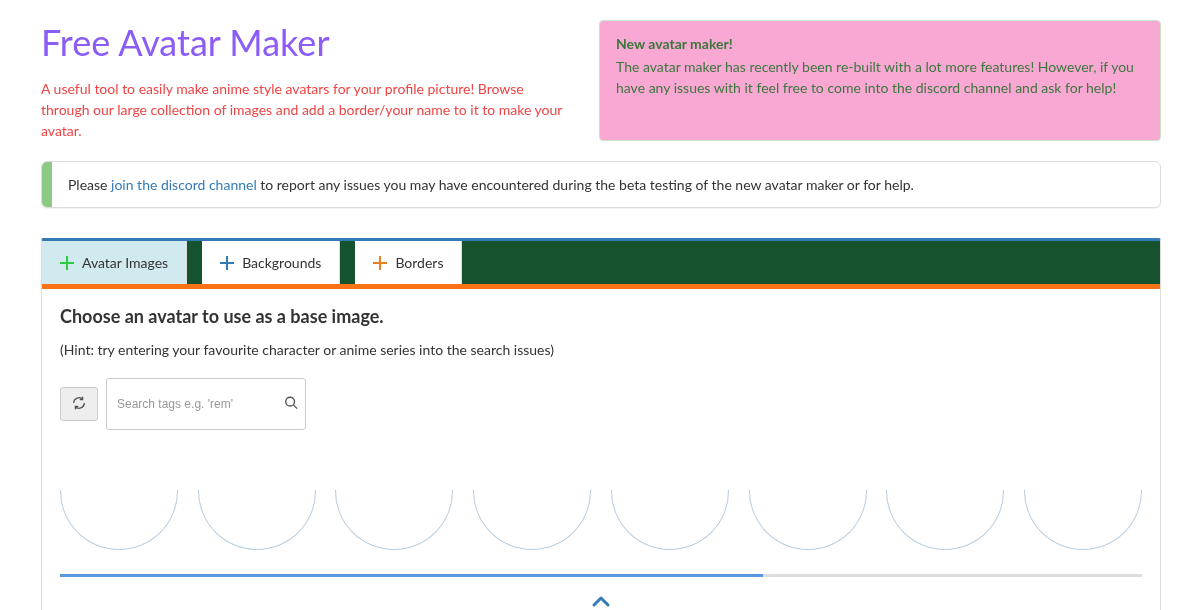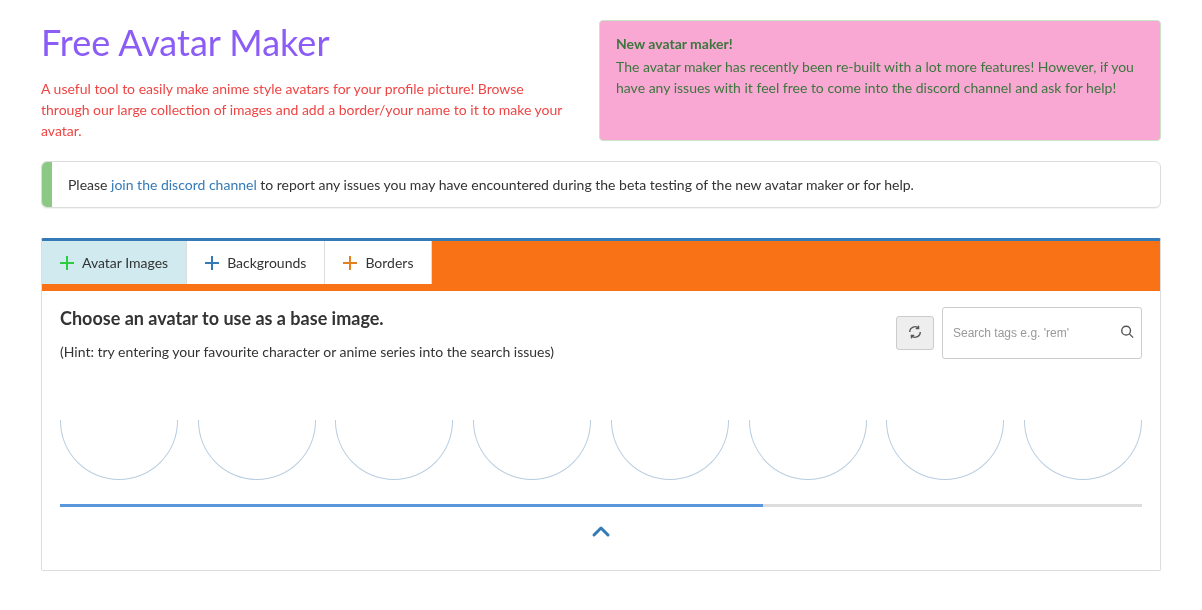--- a/index.html
+++ b/index.html
@@ -76,22 +76,23 @@
       color: #337ab7;
       text-decoration: none;
     }
     .main-panel {
       border: 1px solid #ddd;
       border-top: 3px solid #337ab7;
       border-radius: 2px;
     }
     .tabs {
       display: flex;
-      background: #f97316;
-      border-bottom: 7px solid #f97316;
+      background: #14532d;
+      border-bottom: 5px solid #f97316;
+      gap: 15px;
     }
     .tab {
       display: flex;
       align-items: center;
       gap: 8px;
       padding: 13px 18px;
       font-size: 14px;
       color: #333;
       cursor: pointer;
       border-right: 1px solid #ddd;
@@ -109,20 +110,21 @@
     }
     .plus-icon svg { display: block; }
     .panel-body {
       padding: 16px 18px;
     }
     .section-heading-row {
       display: flex;
       justify-content: space-between;
       align-items: flex-start;
       gap: 20px;
+      flex-direction: column;
     }
     .section-heading {
       font-size: 18px;
       font-weight: 700;
       color: #333;
       margin-bottom: 14px;
     }
     .section-hint {
       font-size: 14px;
       color: #333;

